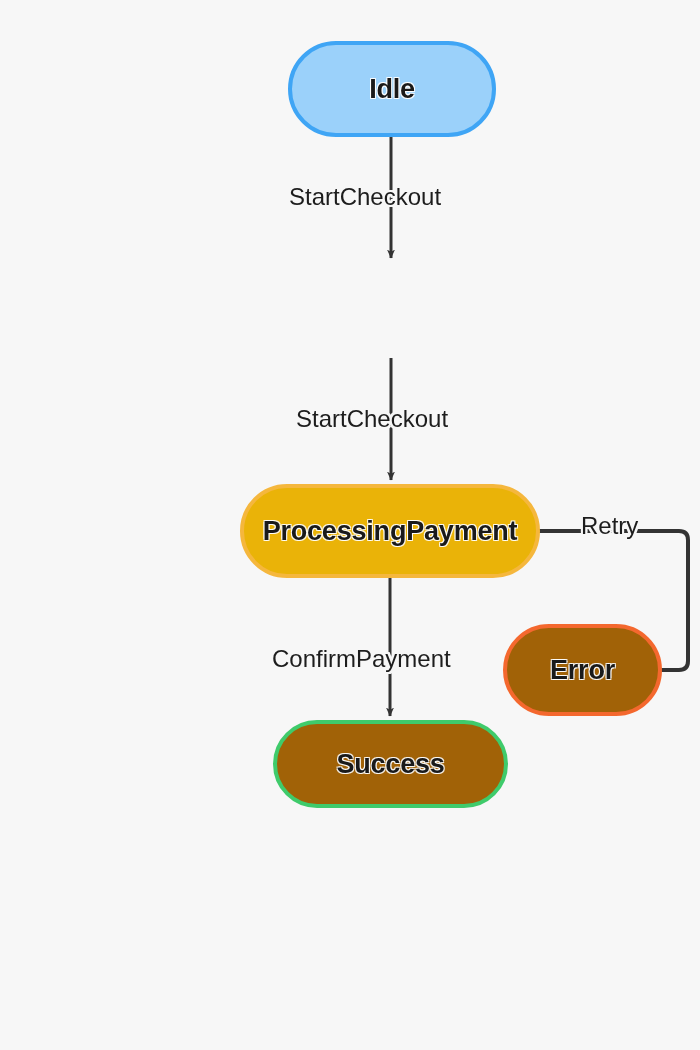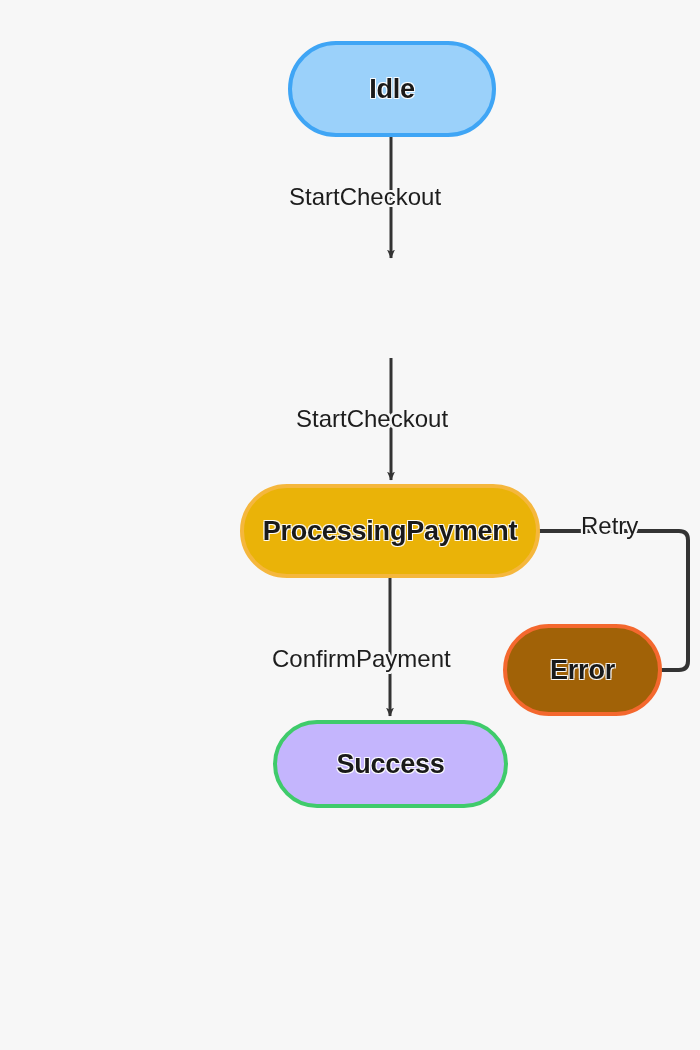--- a/index.html
+++ b/index.html
@@ -64,21 +64,21 @@
     background: #eab308;
     border-color: #f5b73d;
   }
   .node-error {
     left: 463px; top: 624px; width: 159px; height: 92px;
     background: #a16207;
     border-color: #f4682e;
   }
   .node-success {
     left: 233px; top: 720px; width: 235px; height: 88px;
-    background: #c4b5fd;
+    background: #a16207;
     border-color: #3fcb6b;
   }
   .edge-label {
     position: absolute;
     font-size: 24px;
     font-weight: 400;
     color: #1d1d1d;
     white-space: nowrap;
     z-index: 3;
     text-shadow:

